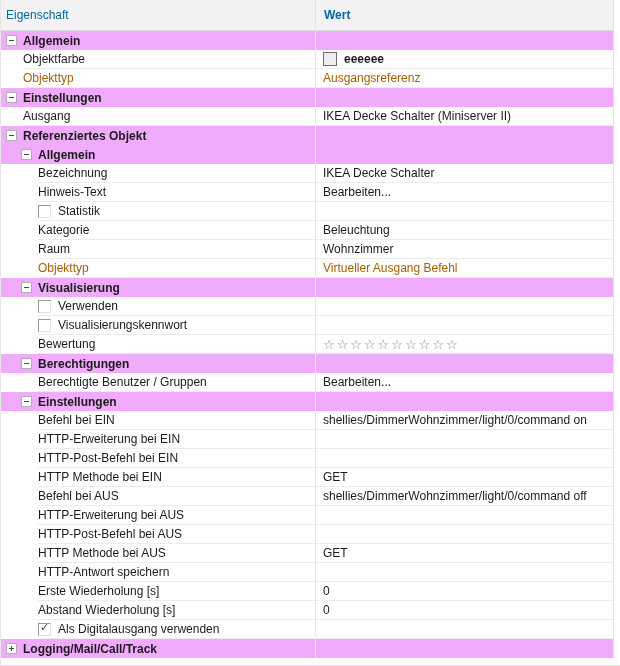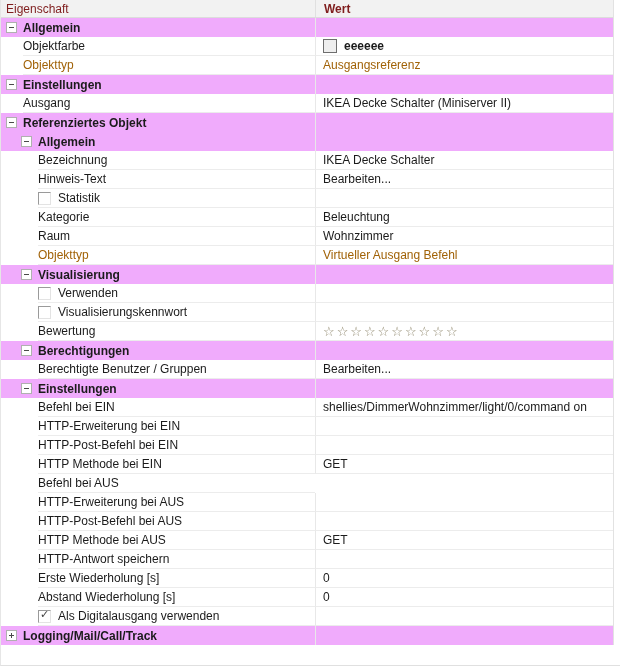--- a/index.html
+++ b/index.html
@@ -4,21 +4,21 @@
 <style>
   * { margin:0; padding:0; box-sizing:border-box; }
   html,body { background:#ffffff; }
   body { font-family:"Liberation Sans","DejaVu Sans",sans-serif; font-size:12px; color:#1b1b1b; }
   .panel {
     width:620px; height:666px; background:#fff; position:relative;
     border-left:1px solid #e6e6e6; border-bottom:1px solid #e0e0e0; overflow:hidden;
   }
   .grid { width:613px; border-right:1px solid #e2e2e2; }
   
-  .hdr { display:flex; height:18px; background:#f2f2f2; border-bottom:1px solid #dcdcdc; color:#7f1d1d; }
+  .hdr { display:flex; height:31px; background:#f2f2f2; border-bottom:1px solid #dcdcdc; color:#0369a1; }
   .hdr .h-left  { width:314px; display:flex; align-items:center; padding-left:5px; }
   .hdr .h-right { flex:1; display:flex; align-items:center; padding-left:8px; border-left:1px solid #e0e0e0;font-weight:bold; }
   
   .row { display:flex; height:19px; }
   .cell-label { width:314px; display:flex; align-items:stretch; }
   .cell-value { flex:1; display:flex; align-items:center; padding-left:7px; border-left:1px solid #e8e8e8; overflow:hidden; white-space:nowrap; }
   .prop .cell-value, .chk .cell-value { border-bottom:1px solid #ececec; }
   .line { flex:1; display:flex; align-items:center; border-bottom:1px solid #ececec; overflow:hidden; white-space:nowrap; }
   .sec { background:#f0abfc; font-weight:bold; }
   .sec .cell-label { align-items:center; }
@@ -246,20 +246,21 @@
     <div class="cell-label">
           <span class="line">HTTP Methode bei EIN</span>
         </div>
     <div class="cell-value">GET</div>
   </div>
 
   <div class="row prop lvl1">
     <div class="cell-label">
           <span class="line">Befehl bei AUS</span>
         </div>
+    <div class="cell-value">shellies/DimmerWohnzimmer/light/0/command off</div>
   </div>
 
   <div class="row prop lvl1">
     <div class="cell-label">
           <span class="line">HTTP-Erweiterung bei AUS</span>
         </div>
     <div class="cell-value"></div>
   </div>
 
   <div class="row prop lvl1">

